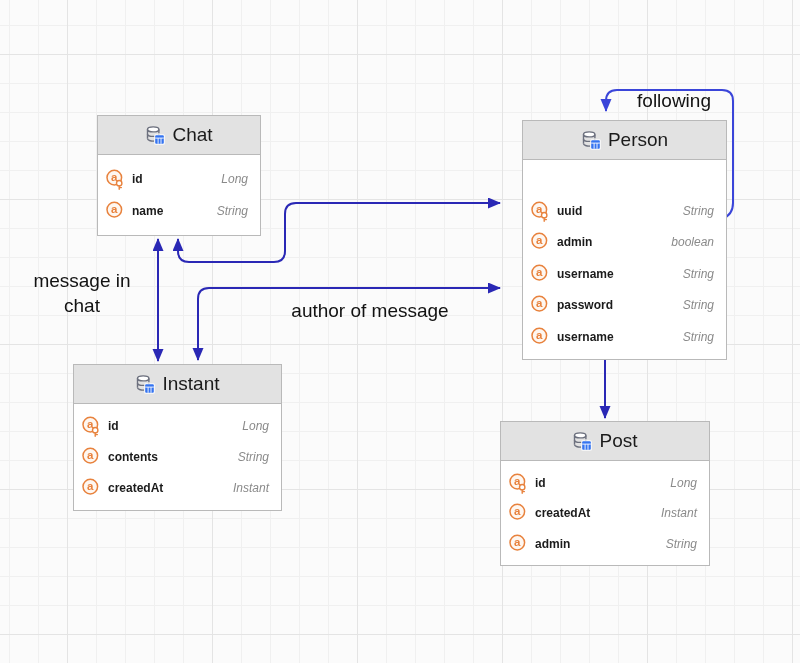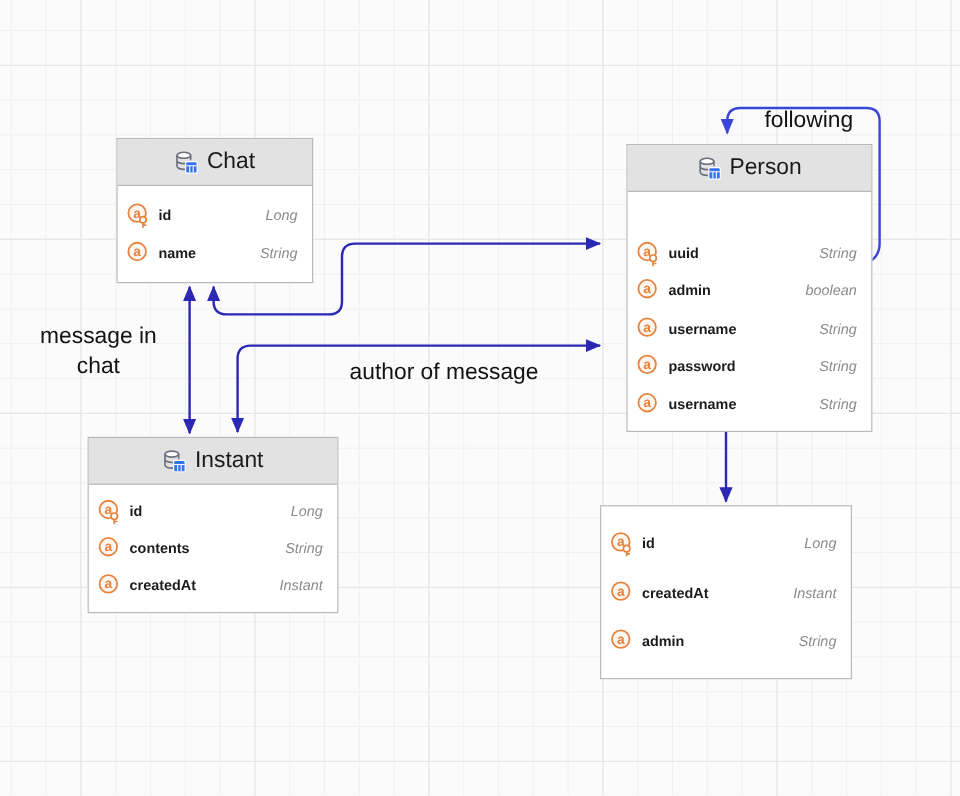--- a/index.html
+++ b/index.html
@@ -185,20 +185,26 @@
         <svg class="icon-attr">
             <use href="#icon-attr"></use>
           </svg>
         <span class="f-name">createdAt</span>
         <span class="f-type">Instant</span>
       </div>
     </div>
   </div>
 
   <div class="entity" style="left:500px;top:421px;width:210px;height:145px;">
+    <div class="e-header">
+      <svg class="icon-db">
+          <use href="#icon-db"></use>
+        </svg>
+      <span class="e-title">Post</span>
+    </div>
     <div class="e-rows">
       <div class="e-row">
         <svg class="icon-attr">
             <use href="#icon-attr-pk"></use>
           </svg>
         <span class="f-name">id</span>
         <span class="f-type">Long</span>
       </div>
       <div class="e-row">
         <svg class="icon-attr">

